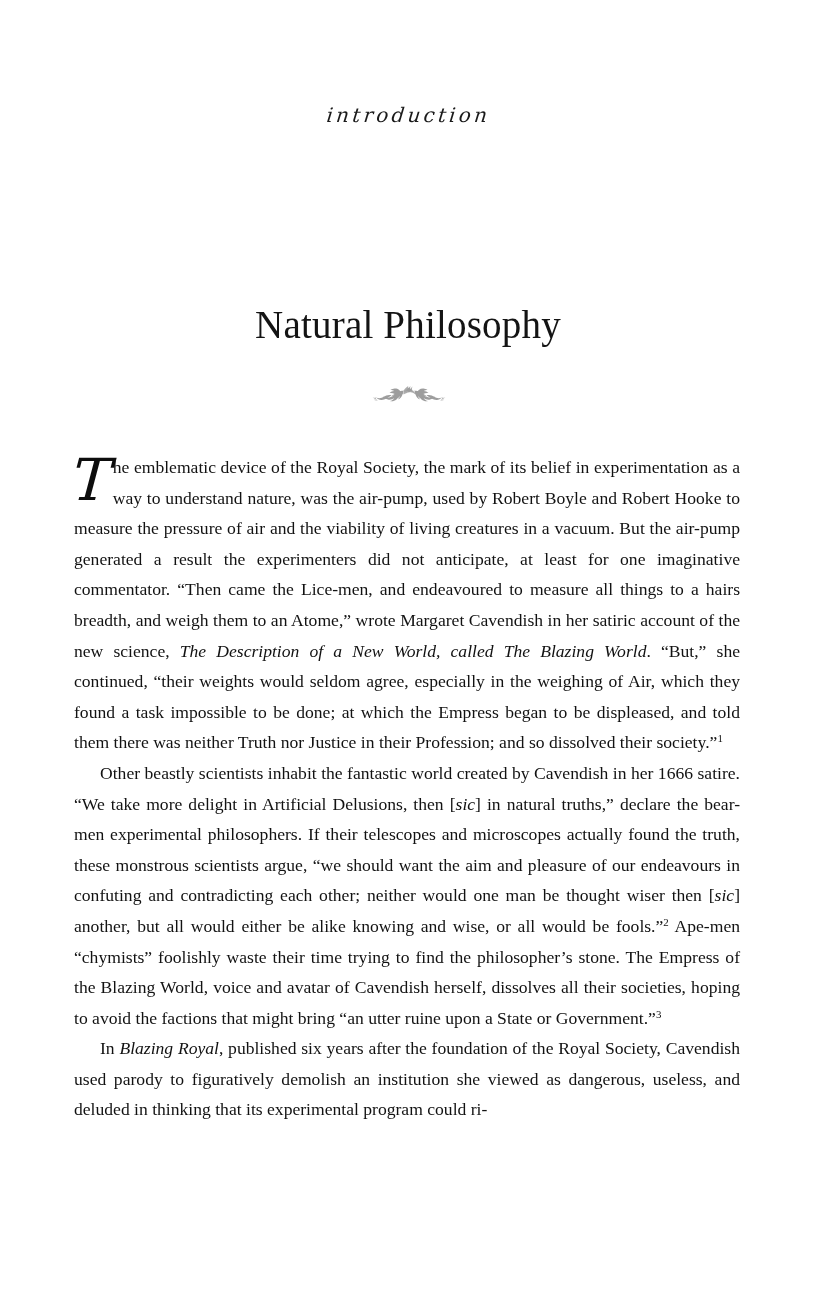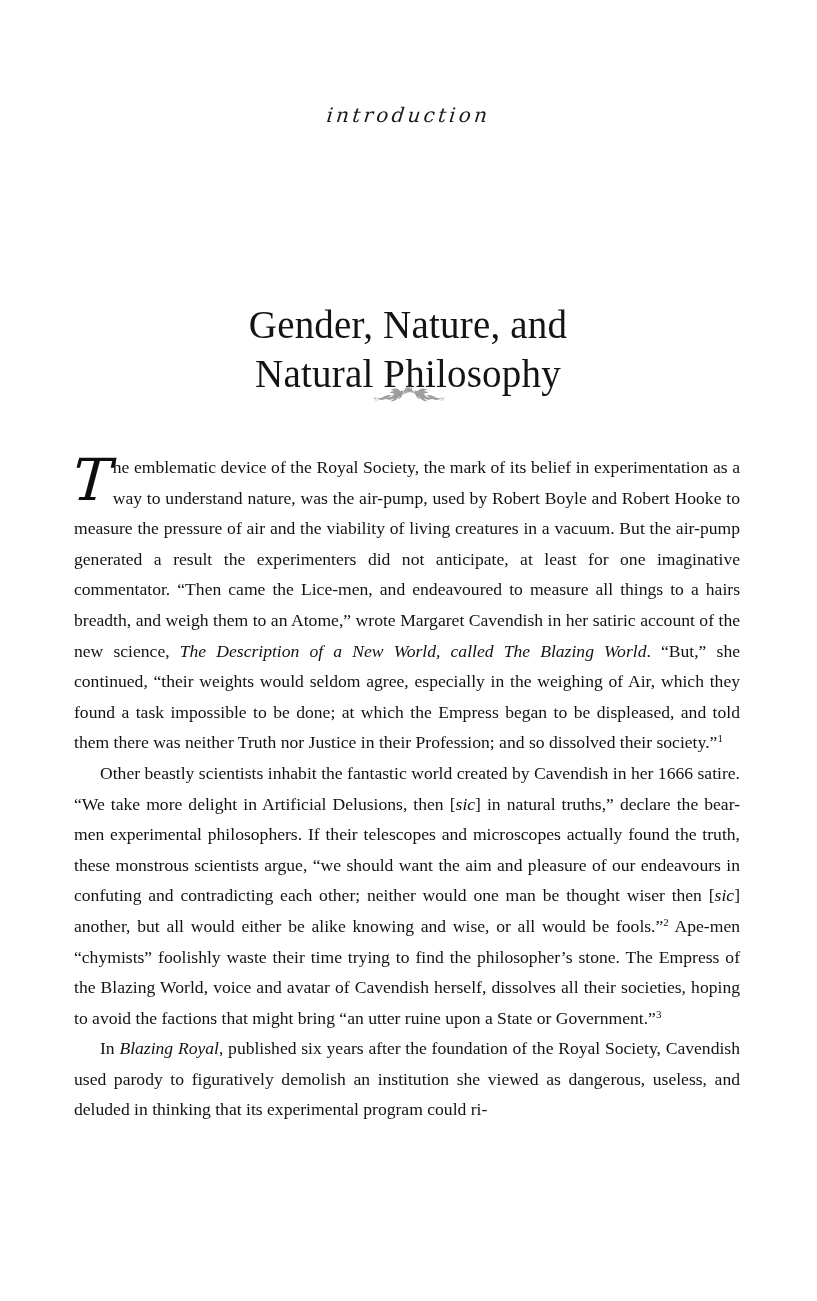--- a/index.html
+++ b/index.html
@@ -107,21 +107,20 @@
   }
 </style>
 </head>
 <body>
 
 <div class="page">
 
   <div class="running-head">introduction</div>
 
   <h1 class="chapter-title">
-    <span class="tline">Gender, Nature, and</span>
     <span class="tline">Natural Philosophy</span>
   </h1>
 
   <div class="ornament">
     <svg width="88" height="22" viewBox="0 0 88 22">
       <g fill="#9d9d9d">
         <path d="M44 4.2c-1.2 1.5-2.4 2.6-4.1 3.3 1.6.1 2.9.6 4.1 1.7 1.2-1.1 2.5-1.6 4.1-1.7-1.7-.7-2.9-1.8-4.1-3.3z"></path>
         <path d="M42.9 8.6c-2.6-.8-4.7-1.1-7.2-.6-2.3.5-3.9 1.7-5.6 3.2-1.6 1.4-3.1 2.6-5.2 3.1-2.4.6-4.6.2-6.6-1.1 1 1.8 2.6 2.9 4.6 3.3 2.3.5 4.4-.1 6.4-1.2-1.1 1.5-2.5 2.4-4.3 2.8 2.4.5 4.6-.1 6.5-1.6 1.7-1.3 2.8-3 3.6-4.9-.1 1.9-.7 3.5-1.9 5 2-1 3.3-2.6 4.1-4.6.5-1.2.8-2.4 1-3.7l1.1-.3-.5.6z"></path>
         <path d="M26.6 12.3c-1.9-.6-3.6-.5-5.4.2-1.6.7-2.9 1.7-4.5 2.3-1.9.7-3.7.6-5.5-.3 1.3 1.6 3 2.4 5 2.5 1.9.1 3.6-.5 5.3-1.4 1.7-.9 3.2-2 5.1-3.3z"></path>
         <path d="M34.2 6.9c-1.4-1-2.9-1.5-4.6-1.4-1.5.1-2.8.7-4.2 1.2 1.4.1 2.6.5 3.7 1.4-1.8.1-3.3.8-4.6 2 1.9-.3 3.6 0 5.2.9-1.4.5-2.5 1.3-3.4 2.5 1.6-.9 3.2-1.2 5-.9-.9.9-1.5 1.9-1.8 3.1 1.2-1.3 2.6-2.2 4.2-2.7-.3 1.1-.3 2.2 0 3.3.2-1.6.8-3 1.9-4.2 1-1.1 2.2-1.8 3.6-2.2-1.8-.4-3.4-1.3-5-3z"></path>

